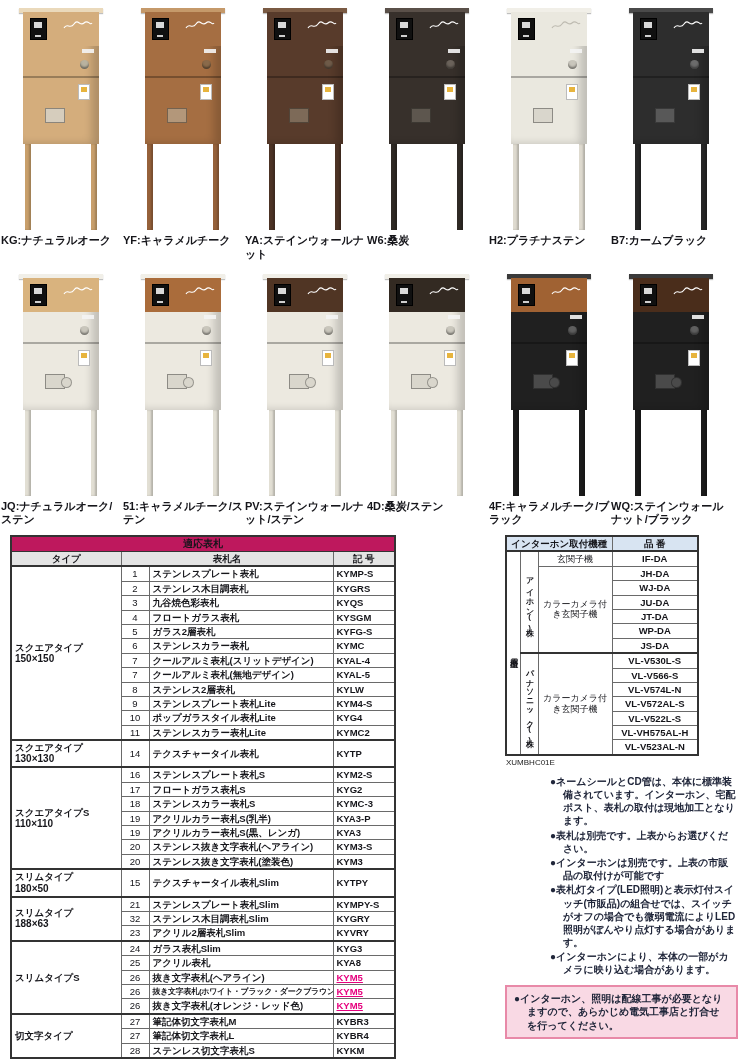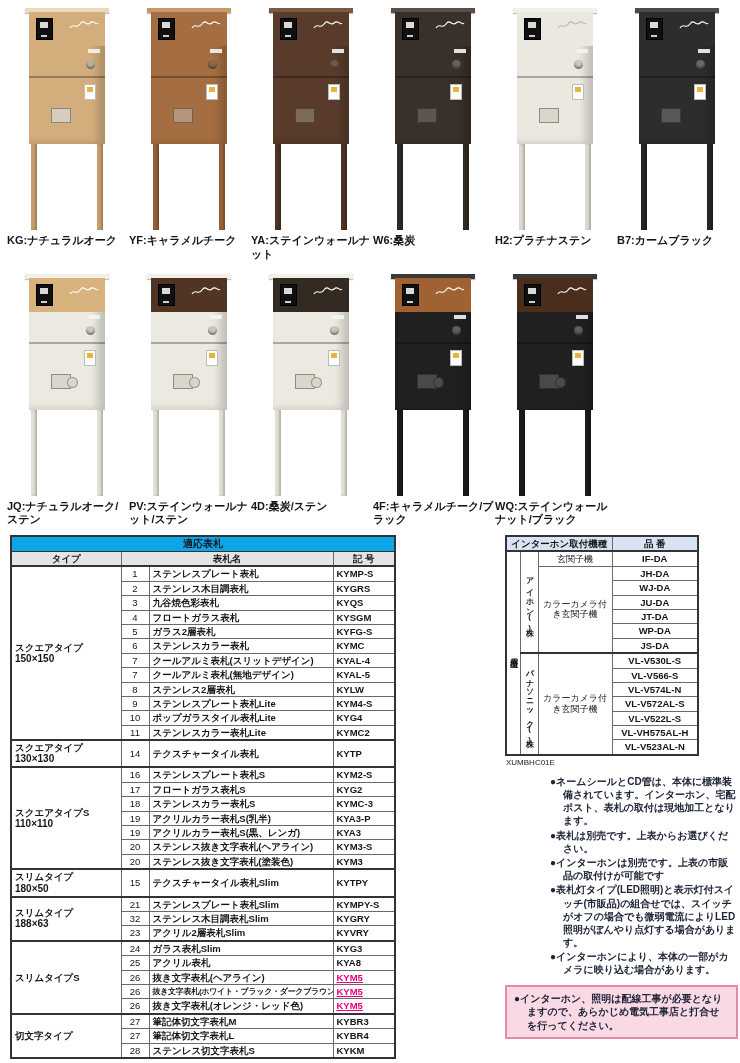--- a/index.html
+++ b/index.html
@@ -1,20 +1,20 @@
 <!DOCTYPE html>
 <html><head>
 <meta charset="utf-8">
 <style>
   html,body{margin:0;padding:0;background:#fff;}
   body{width:740px;height:1063px;font-family:"Liberation Sans","DejaVu Sans",sans-serif;color:#15151a;}
   .page{position:relative;width:740px;height:1063px;overflow:hidden;}
 
   
-  .prow{display:flex;padding:8px 2px 0 6px;}
+  .prow{display:flex;padding:8px 2px 0 0;}
   .prow2{padding-top:12px;}
   .pcell{width:122px;}
   .post{position:relative;width:88px;height:222px;margin:0 auto;}
   .cap{position:absolute;top:0;left:2px;right:2px;height:5px;background:var(--cap);box-shadow:0 1px 1px rgba(0,0,0,.25);}
   .pbody{position:absolute;top:4px;left:6px;width:76px;height:132px;background:var(--body);box-shadow:inset -7px 0 9px rgba(0,0,0,.18);}
   .band{position:absolute;top:0;left:0;right:0;height:34px;background:var(--band);}
   .intercom{position:absolute;top:6px;left:7px;width:15px;height:20px;background:#101010;border:1px solid #000;}
   .intercom::after{content:"";position:absolute;left:3px;top:3px;width:8px;height:6px;background:#d9d9d9;}
   .intercom::before{content:"";position:absolute;left:4px;bottom:2px;width:6px;height:2px;background:#cfcfcf;}
   .logo{position:absolute;top:7px;right:5px;width:32px;height:14px;}
@@ -30,21 +30,21 @@
   .pcaption{font-size:11px;font-weight:bold;line-height:1.25;margin:4px 0 0 1px;}
 
   
   .bottom{display:flex;justify-content:space-between;padding:8px 2px 0 10px;}
   .left-col{width:384px;}
   .right-col{width:233px;}
 
   table{border-collapse:collapse;}
   .np{width:384px;font-size:9.5px;table-layout:fixed;border:2px solid #333;}
   .np td,.np th{border:1px solid #6a6a6a;padding:1px 3px;line-height:1.2;overflow:hidden;}
-  .np .title{background:#0ea5e9;text-align:center;font-weight:bold;font-size:10px;border-bottom:1px solid #333;}
+  .np .title{background:#be185d;text-align:center;font-weight:bold;font-size:10px;border-bottom:1px solid #333;}
   .np th{background:#e4e4e4;text-align:center;font-weight:bold;border-bottom:1px solid #333;}
   .np .type{text-align:left;vertical-align:middle;font-weight:bold;line-height:1.2;}
   .np .type .size{display:block;font-size:10px;}
   .np .no{text-align:center;}
   .np .name{white-space:nowrap;font-weight:bold;}
   .np .name.smaller{font-size:8px;letter-spacing:-0.3px;}
   .np .code{font-weight:bold;letter-spacing:0;}
   .np tr.gs td{border-top:2px solid #333;}
   .pink{color:#e6007e;text-decoration:underline;}
 
@@ -202,20 +202,40 @@
           <div class="dash"></div>
           <div class="knob"></div>
           <div class="groove"></div>
           <div class="sticker"></div>
           <div class="lock"></div>
         </div>
         <div class="leg leg-l"></div>
         <div class="leg leg-r"></div>
       </div>
       <div class="pcaption">JQ:ナチュラルオーク/ステン</div>
+    </div>
+    <div class="pcell">
+      <div class="post two-tone" style="--cap:#f1efe8;--band:#aa6c3b;--body:#ece9e0;--leg:#e2dfd4;--knob:#c9c6bc;--lock:#d9d6cc">
+        <div class="cap"></div>
+        <div class="pbody">
+          <div class="band"></div>
+          <div class="intercom"></div>
+          <svg class="logo" viewBox="0 0 32 14">
+              <path d="M2 9 C5 3,8 11,12 5 S18 8,22 4 S28 7,30 4" fill="none" stroke="#fff" stroke-width="1.1"></path>
+            </svg>
+          <div class="dash"></div>
+          <div class="knob"></div>
+          <div class="groove"></div>
+          <div class="sticker"></div>
+          <div class="lock"></div>
+        </div>
+        <div class="leg leg-l"></div>
+        <div class="leg leg-r"></div>
+      </div>
+      <div class="pcaption">51:キャラメルチーク/ステン</div>
     </div>
     <div class="pcell">
       <div class="post two-tone" style="--cap:#f1efe8;--band:#503524;--body:#ece9e0;--leg:#e2dfd4;--knob:#c9c6bc;--lock:#d9d6cc">
         <div class="cap"></div>
         <div class="pbody">
           <div class="band"></div>
           <div class="intercom"></div>
           <svg class="logo" viewBox="0 0 32 14">
               <path d="M2 9 C5 3,8 11,12 5 S18 8,22 4 S28 7,30 4" fill="none" stroke="#fff" stroke-width="1.1"></path>
             </svg>

